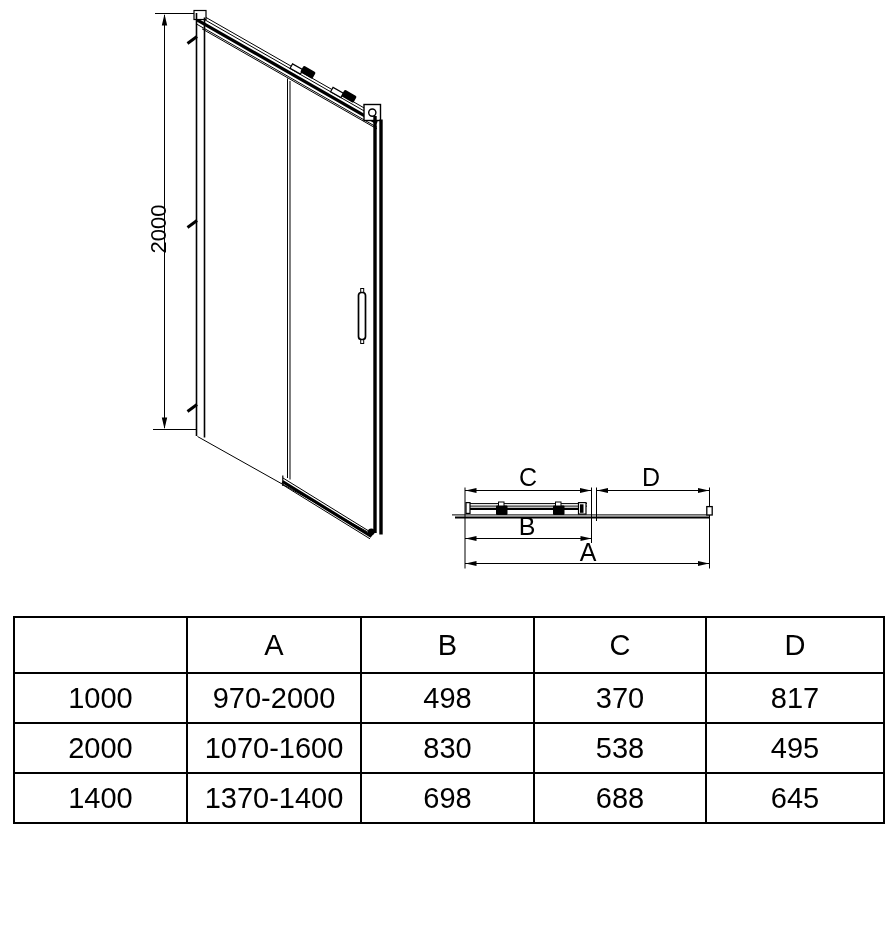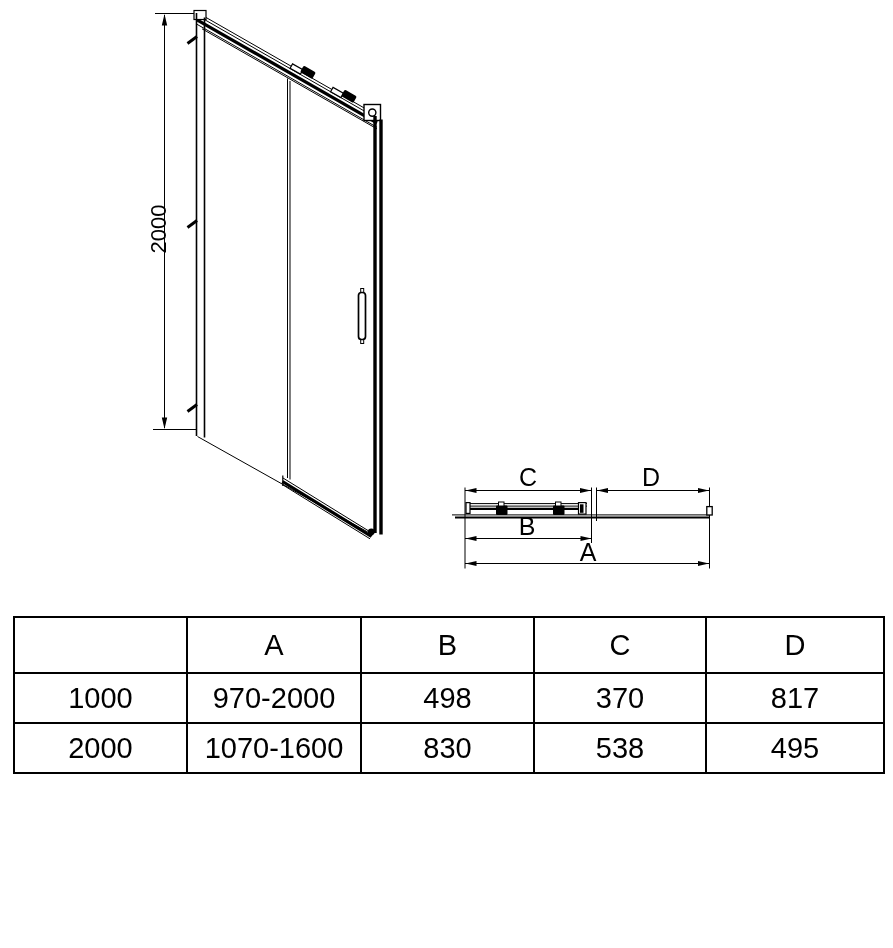--- a/index.html
+++ b/index.html
@@ -174,15 +174,22 @@
         <td>370</td>
         <td>817</td>
       </tr>
       <tr>
         <td>2000</td>
         <td>1070-1600</td>
         <td>830</td>
         <td>538</td>
         <td>495</td>
       </tr>
+      <tr>
+        <td>1400</td>
+        <td>1370-1400</td>
+        <td>698</td>
+        <td>688</td>
+        <td>645</td>
+      </tr>
     </tbody>
   </table>
 </div>
 
 </body></html>

